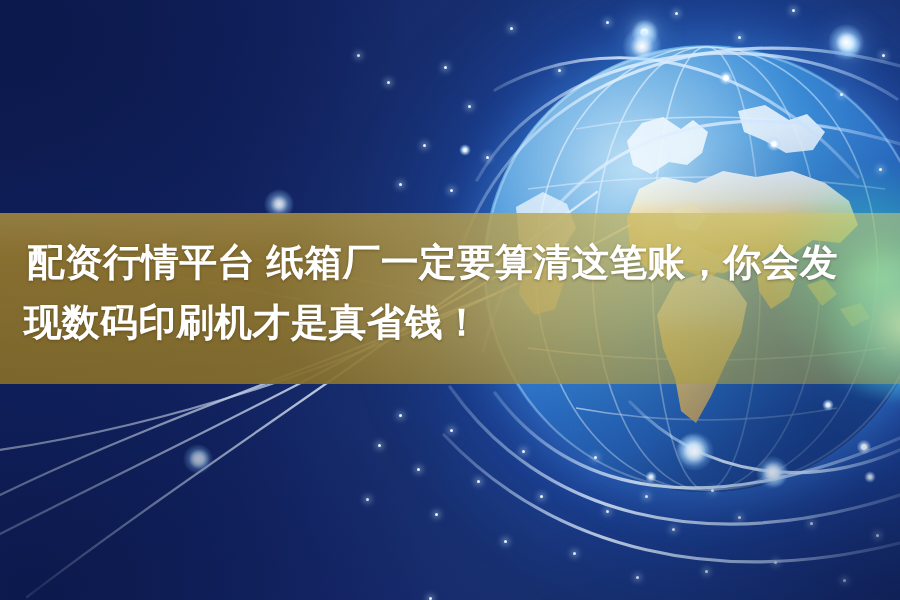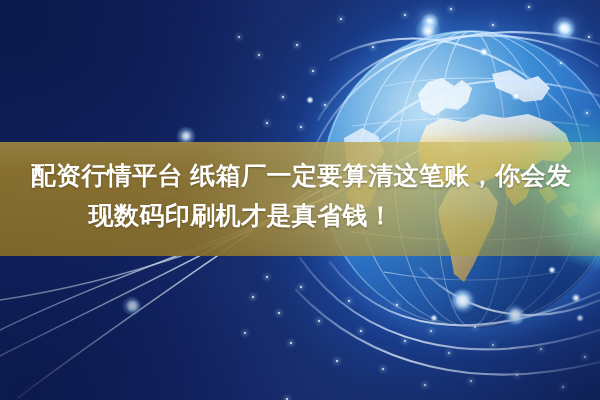--- a/index.html
+++ b/index.html
@@ -124,22 +124,22 @@
     box-sizing: border-box;
     color: #ffffff;
     font-size: 25px;
     font-weight: bold;
     line-height: 40px;
     letter-spacing: 0.4px;
     text-align: center;
     text-shadow: 0 1px 2px rgba(60,44,10,0.45);
     white-space: nowrap;
   }
-  .band-text .l1 { display: block; text-align: center; padding-left: 2px; }
-  .band-text .l2 { display: block; text-align: center; padding-right: 118px; }
+  .band-text .l1 { display: block; text-align: left; padding-left: 2px; }
+  .band-text .l2 { display: block; text-align: left; padding-right: 118px; }
 </style>
 </head>
 <body>
 
 <div id="stage">
 
   <div class="layer base-navy"></div>
   <div class="layer vignette-left"></div>
 
   <div class="globe-wrap">

